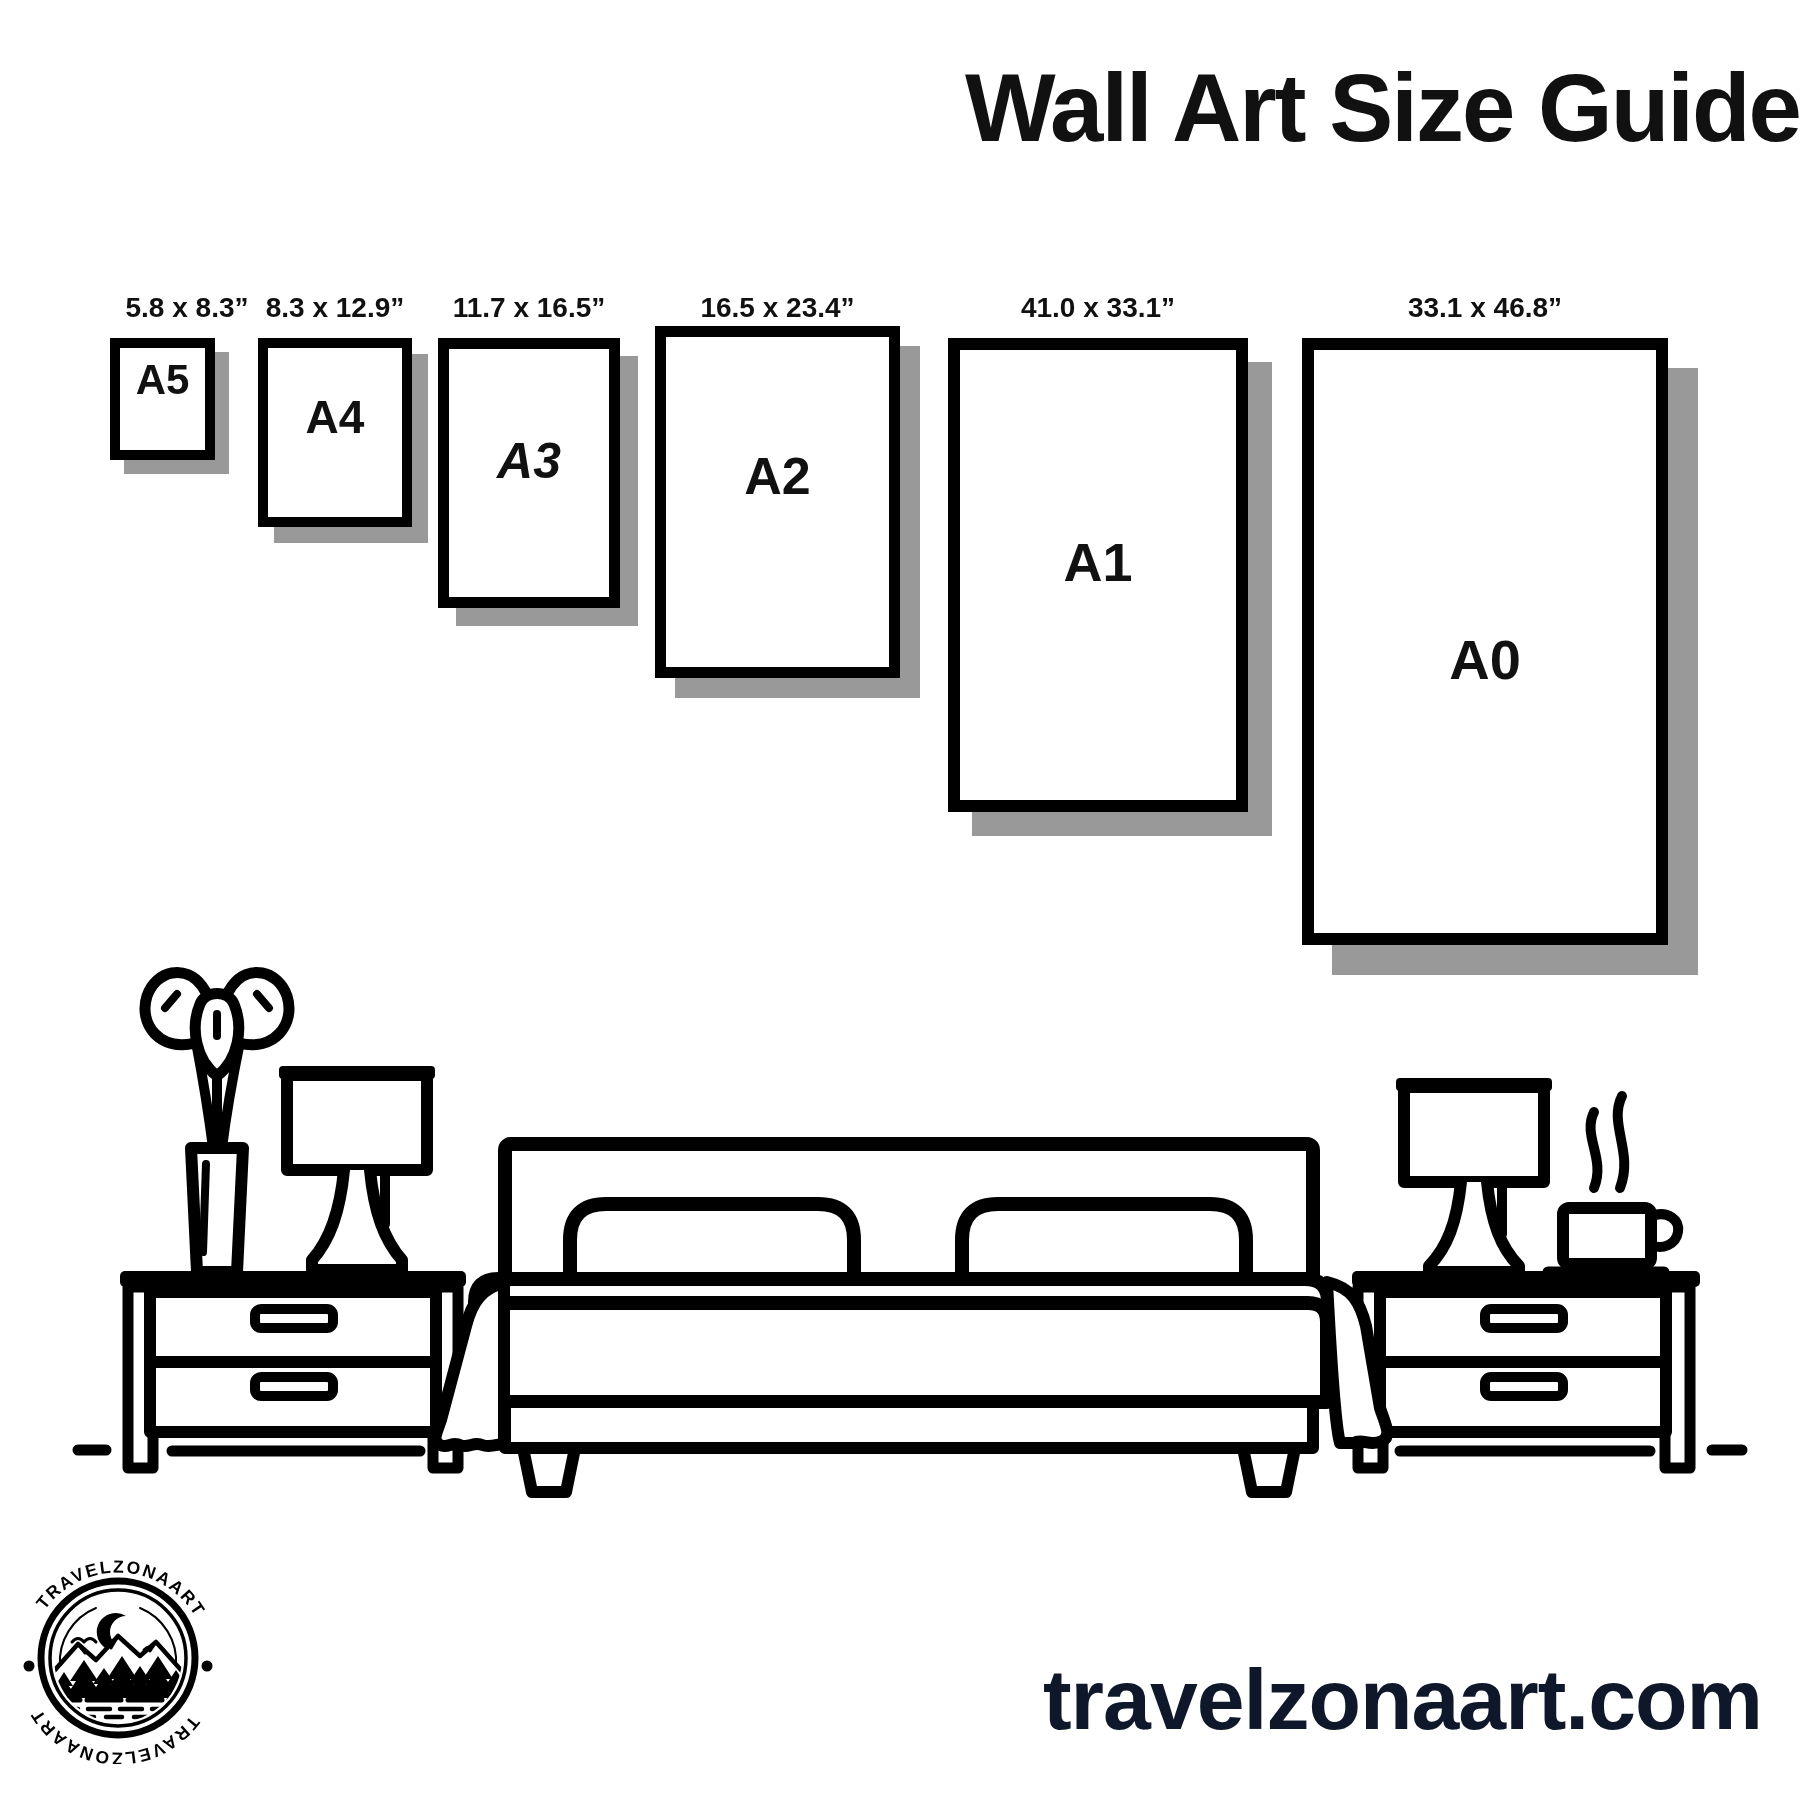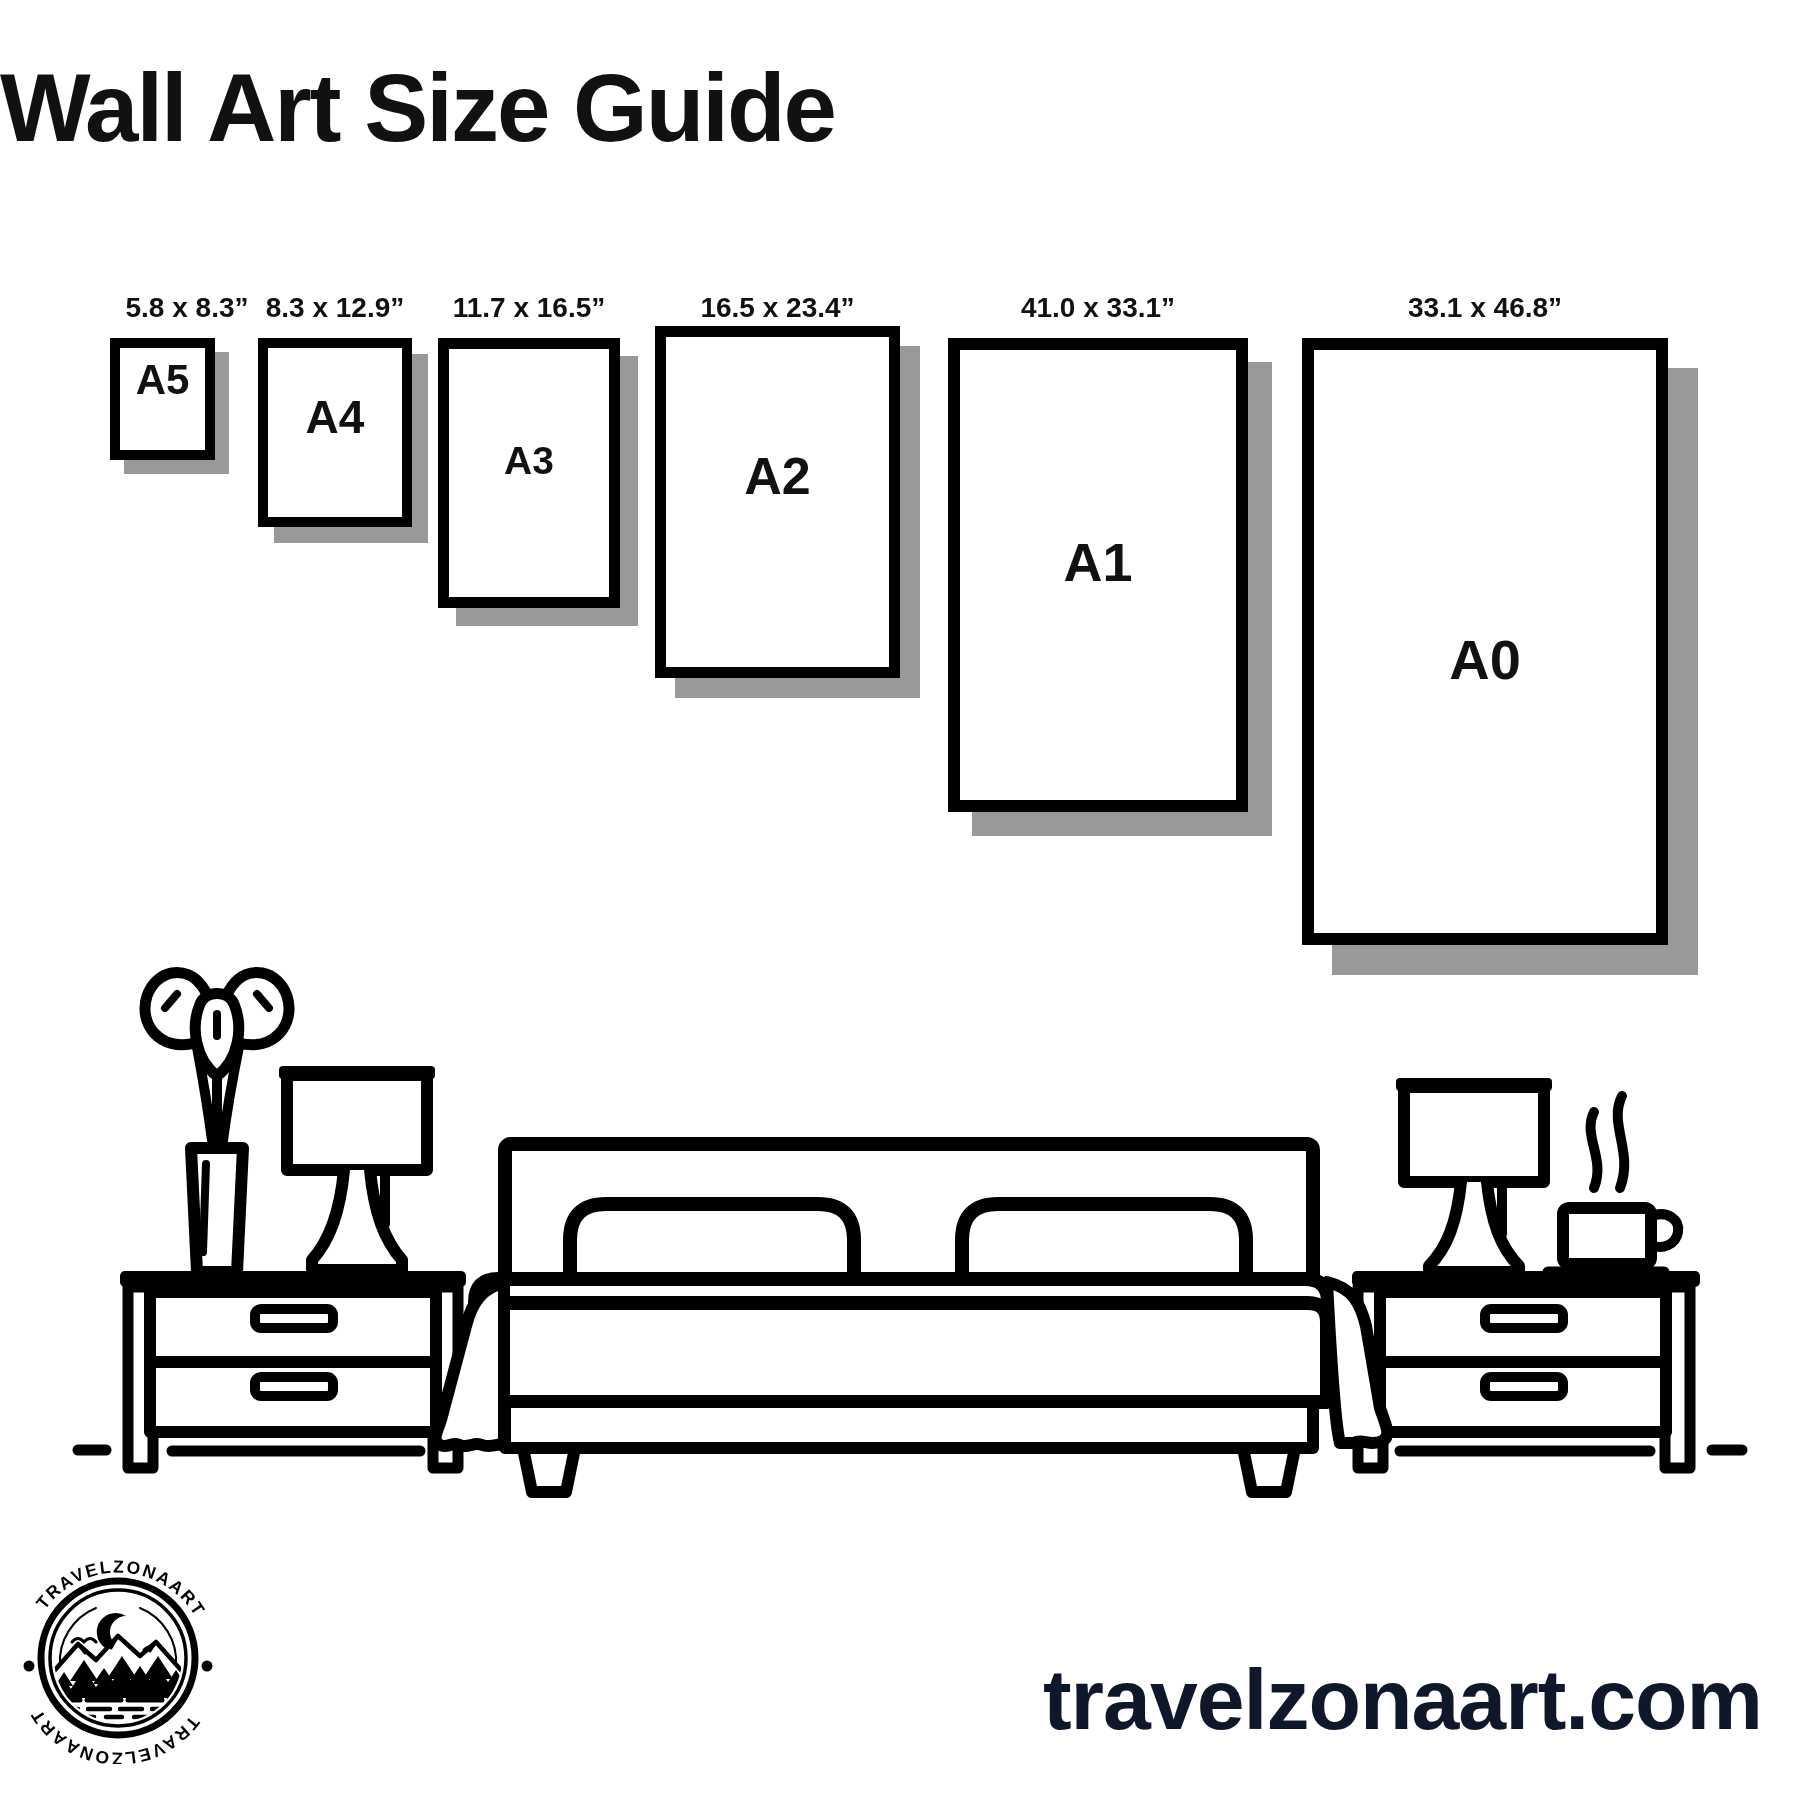--- a/index.html
+++ b/index.html
@@ -1,21 +1,21 @@
 <!DOCTYPE html>
 <html><head>
 <meta charset="utf-8">
 <style>
   html,body{margin:0;padding:0;background:#fff;}
   .canvas{
     position:relative;width:1800px;height:1800px;background:#fff;overflow:hidden;
     font-family:"Liberation Sans", sans-serif;color:#111;
   }
   .title{
-    position:absolute;top:52px;left:0;width:1800px;text-align:left;
+    position:absolute;top:52px;left:0;width:1800px;text-align:right;
     font-size:96px;line-height:112px;font-weight:700;letter-spacing:-2px;color:#111;
   }
   .dim-label{
     position:absolute;transform:translateX(-50%);
     font-size:28px;font-weight:700;white-space:nowrap;color:#111;
   }
   .frame{
     position:absolute;background:#fff;border-style:solid;border-color:#000;
     box-sizing:border-box;
   }
@@ -43,21 +43,21 @@
       <div class="dim-label" style="left: 171px; top: 292px; margin-left: 16px;">5.8 x 8.3”</div>
       <div class="frame" style="left: 110px; top: 338px; width: 105px; height: 122px; border-width: 10px; box-shadow: rgb(153, 153, 153) 14px 14px 0px 0px;">
         <span class="frame-label" style="font-size: 42px; top: 31%;">A5</span>
       </div>
       <div class="dim-label" style="left: 335px; top: 292px;">8.3 x 12.9”</div>
       <div class="frame" style="left: 258px; top: 338px; width: 154px; height: 189px; border-width: 10px; box-shadow: rgb(153, 153, 153) 16px 16px 0px 0px;">
         <span class="frame-label" style="font-size: 46px; top: 41%;">A4</span>
       </div>
       <div class="dim-label" style="left: 529px; top: 292px;">11.7 x 16.5”</div>
       <div class="frame" style="left: 438px; top: 338px; width: 182px; height: 270px; border-width: 11px; box-shadow: rgb(153, 153, 153) 18px 18px 0px 0px;">
-        <span class="frame-label" style="font-size: 39px; top: 45%;">A3</span>
+        <span class="frame-label" style="font-size: 50px; top: 45%; font-style: italic;">A3</span>
       </div>
       <div class="dim-label" style="left: 777.5px; top: 292px;">16.5 x 23.4”</div>
       <div class="frame" style="left: 655px; top: 326px; width: 245px; height: 352px; border-width: 11px; box-shadow: rgb(153, 153, 153) 20px 20px 0px 0px;">
         <span class="frame-label" style="font-size: 52px; top: 42%;">A2</span>
       </div>
       <div class="dim-label" style="left: 1098px; top: 292px;">41.0 x 33.1”</div>
       <div class="frame" style="left: 948px; top: 338px; width: 300px; height: 474px; border-width: 12px; box-shadow: rgb(153, 153, 153) 24px 24px 0px 0px;">
         <span class="frame-label" style="font-size: 54px; top: 47%;">A1</span>
       </div>
       <div class="dim-label" style="left: 1485px; top: 292px;">33.1 x 46.8”</div>

